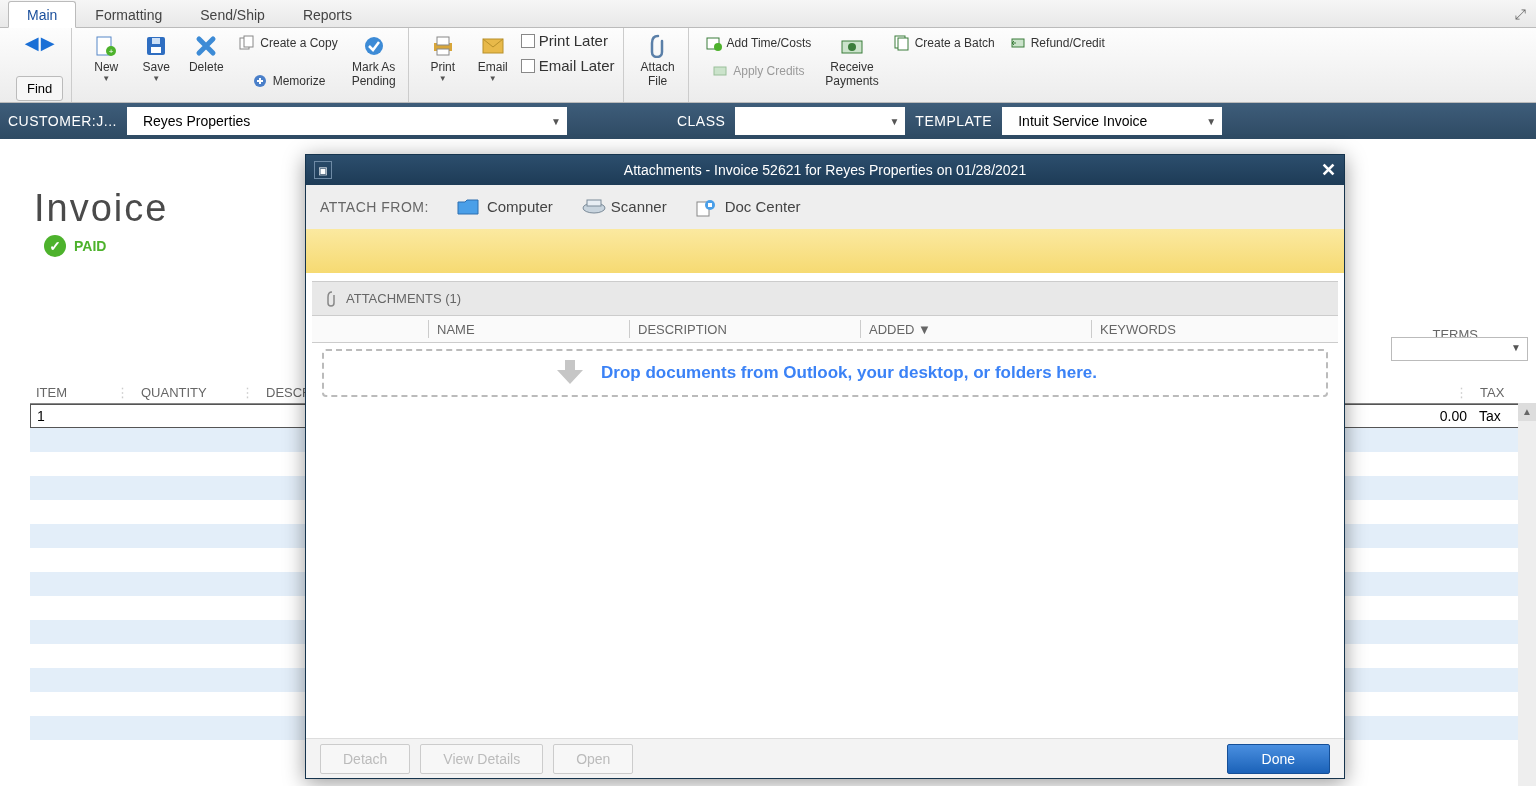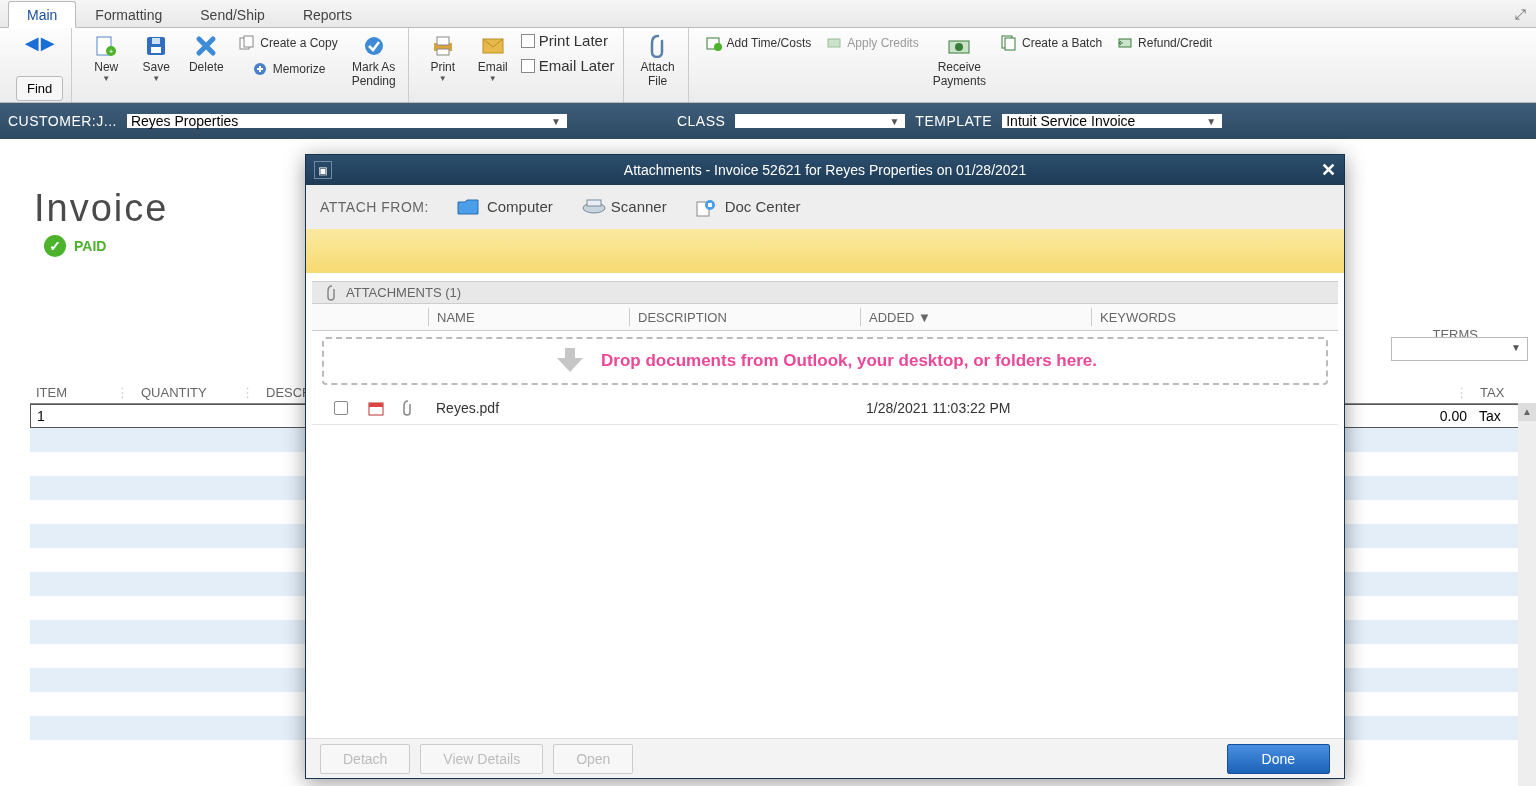--- a/index.html
+++ b/index.html
@@ -23,21 +23,21 @@
 .find-btn { border:1px solid #bbb; border-radius:3px; padding:4px 10px; font-size:13px; background:#f7f7f7; cursor:pointer; margin-top:20px;}
 .navarr { display:flex; gap:2px; margin-bottom:2px;}
 .navarr span { color:#1a6fd6; font-size:18px; cursor:pointer;}
 .chk { display:flex; align-items:center; gap:4px; font-size:15px; color:#333; white-space:nowrap;}
 .chkbox { width:14px; height:14px; border:1px solid #888; background:#fff;}
 .disabled { color:#9a9a9a; }
 
 
 .bluebar { height:36px; background:linear-gradient(#3e5d7a,#2e4a63); display:flex; align-items:center; color:#fff; font-size:14px; padding:0 8px; gap:10px;}
 .bluebar .lbl { letter-spacing:.5px;}
-.combo { background:#fff; color:#000; height:14px; display:flex; align-items:center; padding:0 4px; position:relative; font-size:14px;}
+.combo { background:#fff; color:#000; height:28px; display:flex; align-items:center; padding:0 16px; position:relative; font-size:14px;}
 .combo .dd { position:absolute; right:6px; top:50%; transform:translateY(-50%); font-size:10px; color:#555;}
 .combo.customer { width:440px;}
 .combo.class { width:170px;}
 .combo.template { width:220px;}
 
 
 .invoice-area { position:absolute; left:0; top:139px; right:0; bottom:0; background:#fff;}
 .invoice-title { position:absolute; left:34px; top:48px; font-size:38px; color:#4a4a4a; letter-spacing:2px;}
 .paid { position:absolute; left:44px; top:96px; display:flex; align-items:center; gap:8px; color:#4db22c; font-weight:bold; font-size:14px;}
 .paid .circ { width:22px; height:22px; border-radius:50%; background:#4db22c; display:flex; align-items:center; justify-content:center; color:#fff; font-size:14px;}
@@ -63,26 +63,26 @@
 
 .modal { position:absolute; left:305px; top:154px; width:1040px; height:625px; background:#fff; border:1px solid #16344d; box-shadow:0 4px 20px rgba(0,0,0,.4); z-index:50;}
 .mtitle { height:30px; background:linear-gradient(#2c4e6d,#1d3b56); color:#fff; font-size:14px; display:flex; align-items:center; justify-content:center; position:relative;}
 .mpin { position:absolute; left:8px; top:6px; width:18px; height:18px; border:1px solid #6e8aa5; display:flex; align-items:center; justify-content:center; font-size:10px; cursor:pointer;}
 .mclose { position:absolute; right:8px; top:4px; font-size:18px; font-weight:bold; cursor:pointer;}
 .attachfrom { height:44px; background:#eeeeee; display:flex; align-items:center; gap:28px; padding:0 14px; font-size:14px; color:#555;}
 .attachfrom .af-lbl { font-weight:normal; color:#666; letter-spacing:.5px;}
 .af-btn { display:flex; align-items:flex-start; gap:8px; cursor:pointer; color:#444; font-size:15px;}
 .af-btn .ic { width:22px; height:18px;}
 .yellowband { height:44px; background:linear-gradient(#fbe9a0,#f6da72);}
-.sect-hdr { height:22px; background:#e8e8e8; display:flex; align-items:center; padding:0 14px; font-size:13px; color:#666; gap:8px; border-top:1px solid #ccc;}
+.sect-hdr { height:34px; background:#e8e8e8; display:flex; align-items:center; padding:0 14px; font-size:13px; color:#666; gap:8px; border-top:1px solid #ccc;}
 .colhdr { height:28px; border-top:1px solid #ccc; border-bottom:1px solid #ccc; display:flex; align-items:center; font-size:13px; color:#666; background:#fafafa;}
 .colhdr > div { padding:0 8px;}
 .c-chk{width:48px;} .c-ic1{width:34px;} .c-ic2{width:34px;} .c-name{width:200px;} .c-desc{width:230px;} .c-added{width:230px;} .c-key{flex:1;}
 .colhdr .vs { width:1px; height:18px; background:#ccc;}
-.dropzone { margin:6px 10px; height:48px; border:2px dashed #bbb; border-radius:4px; display:flex; align-items:center; justify-content:center; gap:14px; color:#ec4899; font-size:17px; font-weight:bold;}
+.dropzone { margin:6px 10px; height:48px; border:2px dashed #bbb; border-radius:4px; display:flex; align-items:center; justify-content:center; gap:14px; color:#3b82f6; font-size:17px; font-weight:bold;}
 .dropzone svg { fill:#c6c6c6;}
 .filerow { height:34px; display:flex; align-items:center; border-bottom:1px solid #e5e5e5; font-size:14px; color:#333;}
 .filerow > div { padding:0 8px;}
 .filerow .chkb { width:14px; height:14px; border:1px solid #888; border-radius:2px; margin-left:14px;}
 .mfooter { position:absolute; left:0; right:0; bottom:0; height:40px; background:#f3f3f3; border-top:1px solid #ddd; display:flex; align-items:center; padding:0 14px; gap:10px;}
 .mbtn { height:30px; padding:0 22px; border:1px solid #ccc; background:#f7f7f7; border-radius:2px; font-size:14px; color:#bbb;}
 .mbtn.primary { background:linear-gradient(#4a8fe0,#1b62b8); color:#fff; border:1px solid #154f97; margin-left:auto; padding:0 34px; cursor:pointer;}
 
 
 svg { display:block;}
@@ -132,21 +132,21 @@
         <span class="arrow">▼</span>
     </div>
     <div class="rbtn">
       <span class="ic">
           <svg width="22" height="22">
             <path d="M4 4 L18 18 M18 4 L4 18" stroke="#3d8bd6" stroke-width="5" stroke-linecap="round"></path>
           </svg>
         </span>
       <span>Delete</span>
     </div>
-    <div style="display:flex;flex-direction:column;gap:4px;justify-content:center">
+    <div style="display:flex;flex-direction:column;gap:16px;justify-content:center">
       <div class="rbtn small">
         <span class="ic">
             <svg width="16" height="16">
               <rect x="1" y="3" width="9" height="11" fill="#fff" stroke="#888"></rect>
               <rect x="5" y="1" width="9" height="11" fill="#fff" stroke="#888"></rect>
             </svg>
           </span>
         <span>Create a Copy</span>
       </div>
       <div class="rbtn small">
@@ -208,21 +208,21 @@
       <span class="ic">
           <svg width="20" height="24">
             <path d="M10 2 C6 2 4 5 4 9 L4 18 C4 21 6 23 9 23 C12 23 14 21 14 18 L14 7" stroke="#5a7fa8" stroke-width="2.5" fill="none" stroke-linecap="round"></path>
           </svg>
         </span>
       <span style="white-space:pre">Attach
 File</span>
     </div>
   </div>
   <div class="rgroup">
-    <div style="display:flex;flex-direction:row;gap:6px;justify-content:space-between">
+    <div style="display:flex;flex-direction:column;gap:6px;justify-content:space-between">
       <div class="rbtn small">
         <span class="ic">
             <svg width="16" height="16">
               <rect x="1" y="3" width="12" height="11" fill="#fff" stroke="#3a7d3a"></rect>
               <circle cx="12" cy="12" r="4" fill="#4db22c"></circle>
             </svg>
           </span>
         <span>Add Time/Costs</span>
       </div>
       <div class="rbtn small disabled">
@@ -473,40 +473,20 @@
       <div class="c-added">ADDED ▼</div>
       <span class="vs"></span>
       <div class="c-key">KEYWORDS</div>
     </div>
     <div class="dropzone">
       <svg width="34" height="30">
           <path d="M12 2 L22 2 L22 12 L30 12 L17 26 L4 12 L12 12 Z" fill="#c6c6c6"></path>
         </svg>
       <span>Drop documents from Outlook, your desktop, or folders here.</span>
     </div>
-    <div class="filerow">
-      <div class="c-chk">
-          <div class="chkb"></div>
-        </div>
-      <div class="c-ic1">
-          <svg width="16" height="16">
-            <rect x="1" y="3" width="14" height="12" fill="#fff" stroke="#b33"></rect>
-            <rect x="1" y="3" width="14" height="4" fill="#d44"></rect>
-          </svg>
-        </div>
-      <div class="c-ic2">
-          <svg width="12" height="16">
-            <path d="M6 1 C3 1 2 3 2 6 L2 12 C2 14 3 15 5 15 C7 15 8 14 8 12 L8 4" stroke="#888" stroke-width="1.5" fill="none"></path>
-          </svg>
-        </div>
-      <div class="c-name">Reyes.pdf</div>
-      <div class="c-desc"></div>
-      <div class="c-added">1/28/2021 11:03:22 PM</div>
-      <div class="c-key"></div>
-    </div>
   </div>
 
   <div class="mfooter">
     <button class="mbtn">Detach</button>
     <button class="mbtn">View Details</button>
     <button class="mbtn">Open</button>
     <button class="mbtn primary">Done</button>
   </div>
 </div>
 

